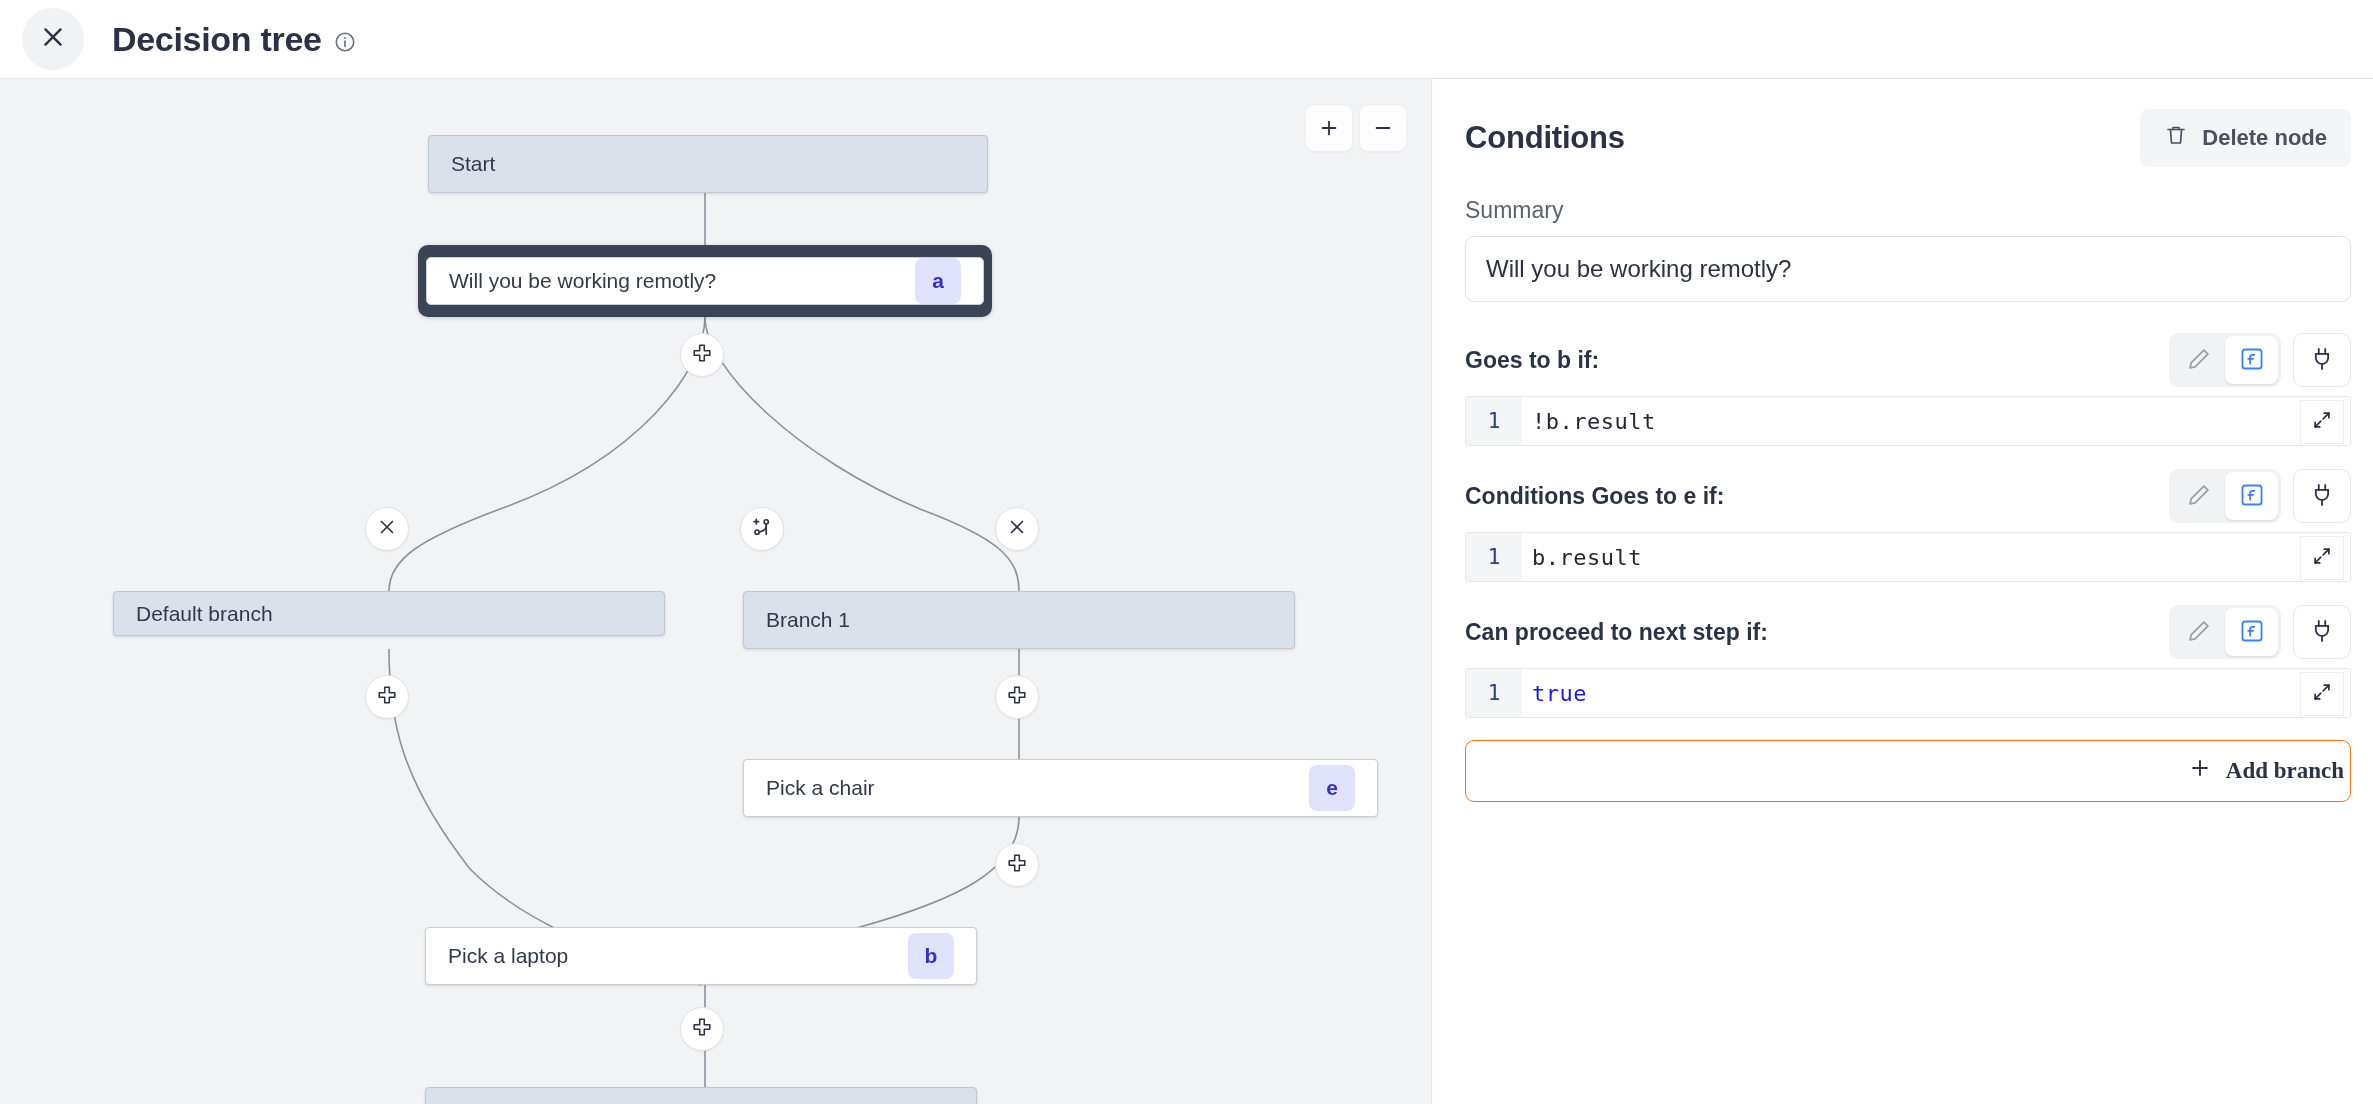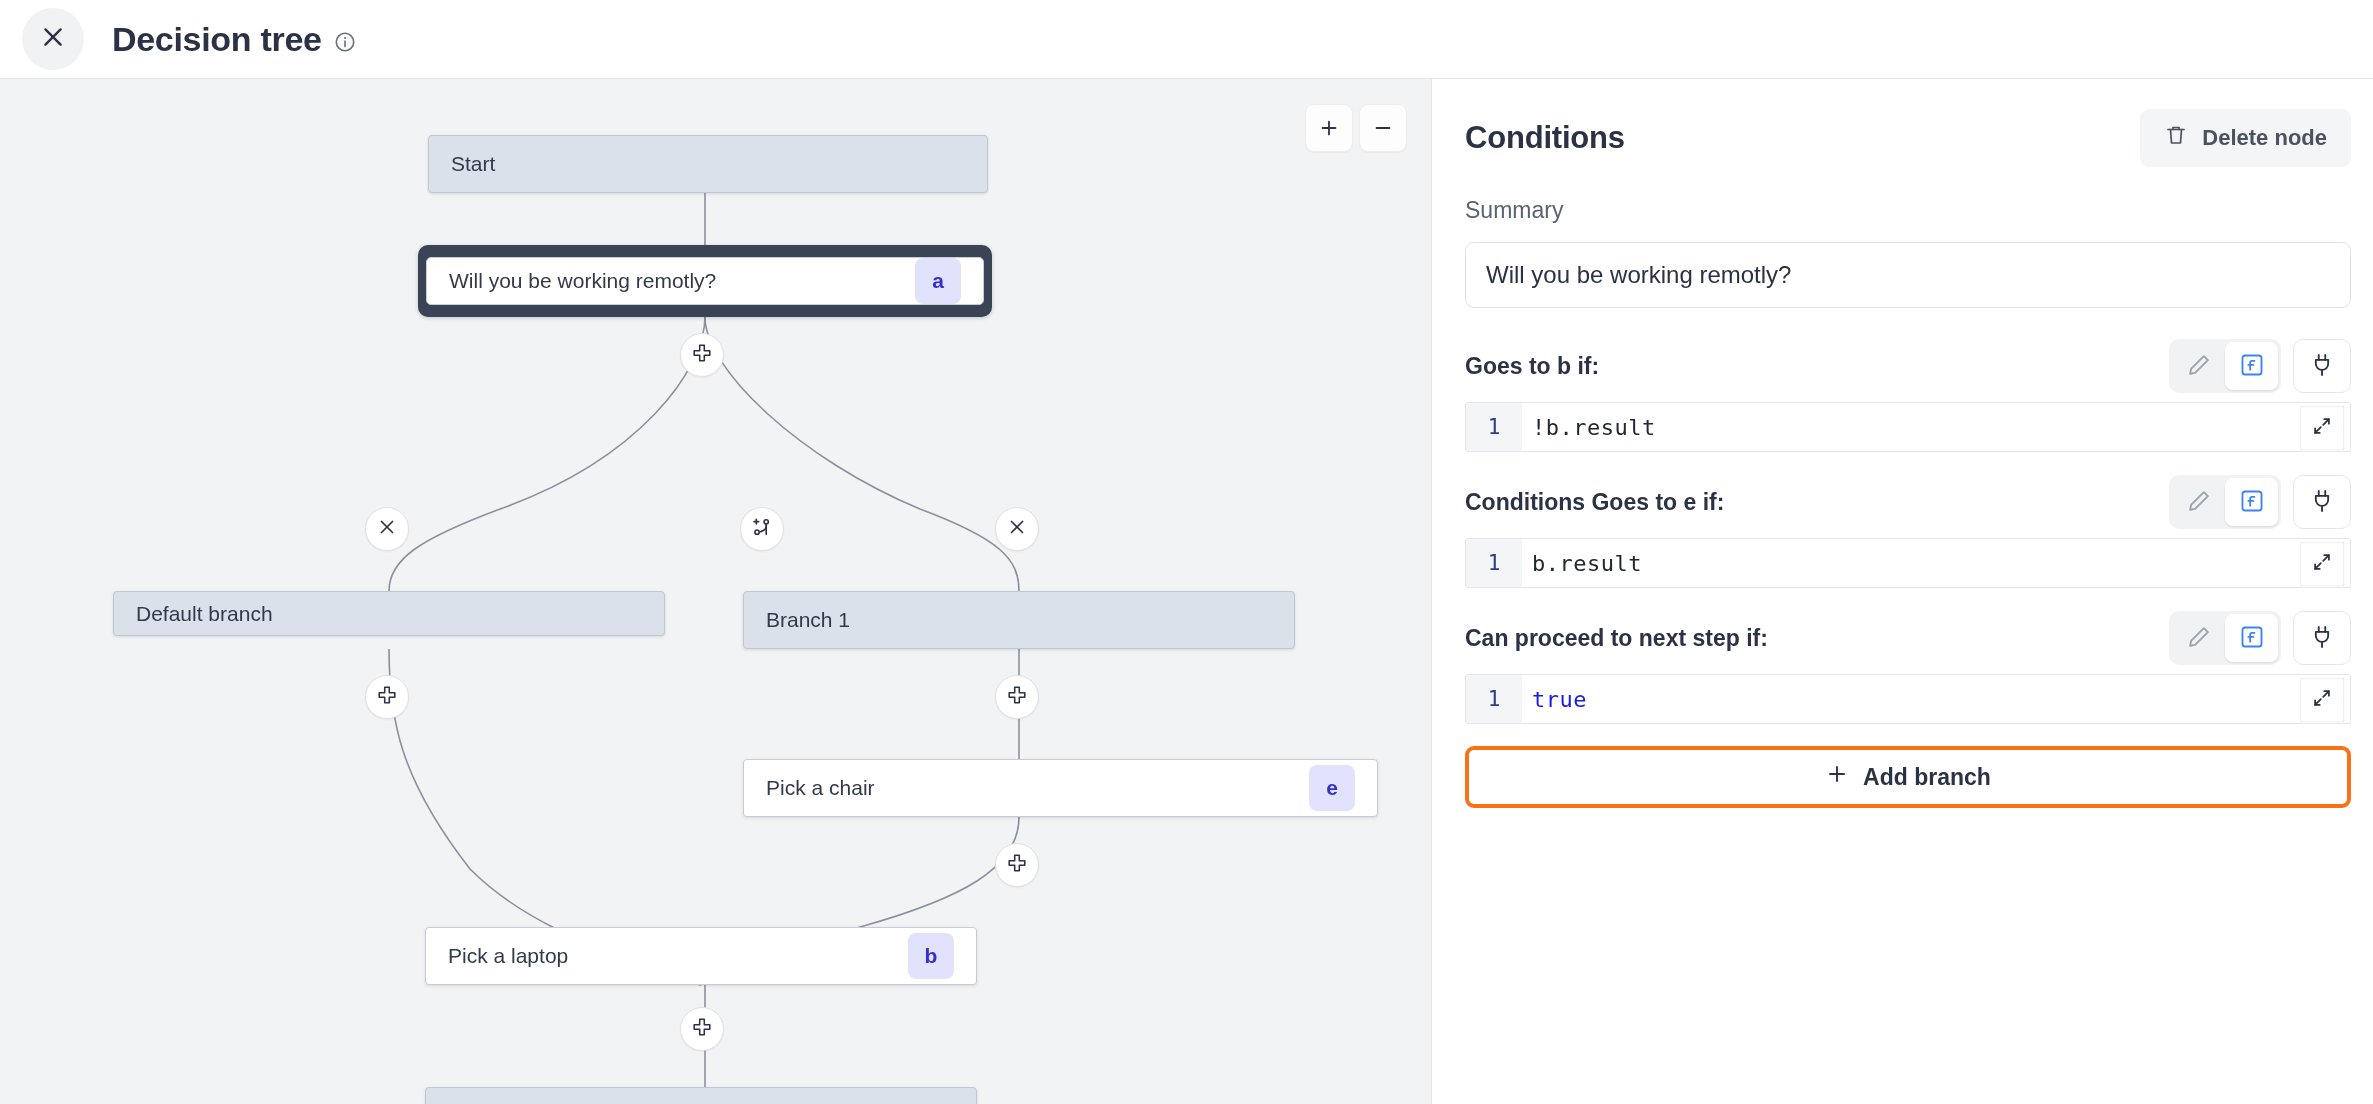--- a/index.html
+++ b/index.html
@@ -158,21 +158,21 @@
     border-radius: 9px;
     padding: 14px 24px;
     font-size: 22px; font-weight: bold; color: #4a5260;
     font-family: "Liberation Sans", sans-serif;
     cursor: pointer;
   }
   .delete-node-btn svg { width: 24px; height: 24px; }
 
   .field-label {
     font-size: 23px; color: #5a6372;
-    margin-bottom: 18px;
+    margin-bottom: 12px;
   }
   .summary-box {
     width: 100%;
     border: 1px solid #dfe2e6;
     border-radius: 9px;
     background: #ffffff;
     padding: 18px 20px;
     font-size: 24px; color: #2b3245;
     font-family: "Liberation Sans", sans-serif;
     margin-bottom: 30px;
@@ -251,27 +251,27 @@
     border: 1px solid #eceef0;
     display: flex; align-items: center; justify-content: center;
     cursor: pointer;
   }
   .expand-btn svg { width: 22px; height: 22px; }
 
   .add-branch-btn {
     margin-top: 16px;
     width: 100%;
     height: 62px;
-    border: 4px solid #f97316;
+    border: 1px solid #f97316;
     border-radius: 9px;
     background: #ffffff;
-    display: flex; align-items: center; justify-content: center;
+    display: flex; align-items: center; justify-content: flex-end;
     gap: 14px;
     font-size: 23px; font-weight: bold; color: #2b3245;
-    font-family: Liberation Sans, sans-serif;
+    font-family: Liberation Serif, serif;
     cursor: pointer;
   }
   .add-branch-btn svg { width: 24px; height: 24px; }
 </style>
 </head>
 <body>
 
 <div class="header">
   <div class="close-btn">
     <span>

